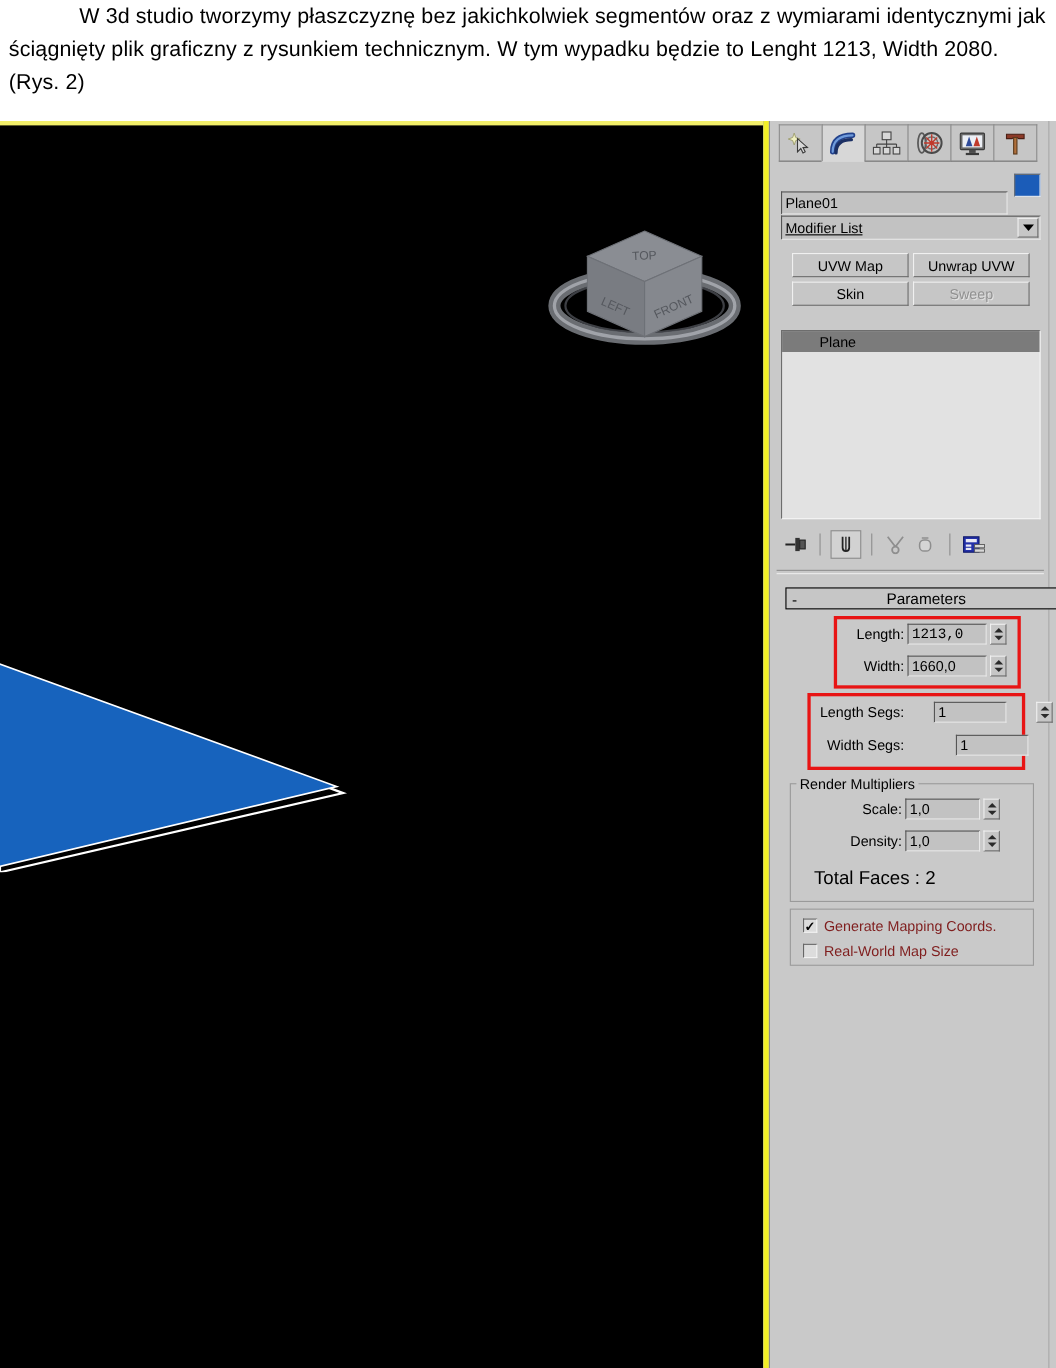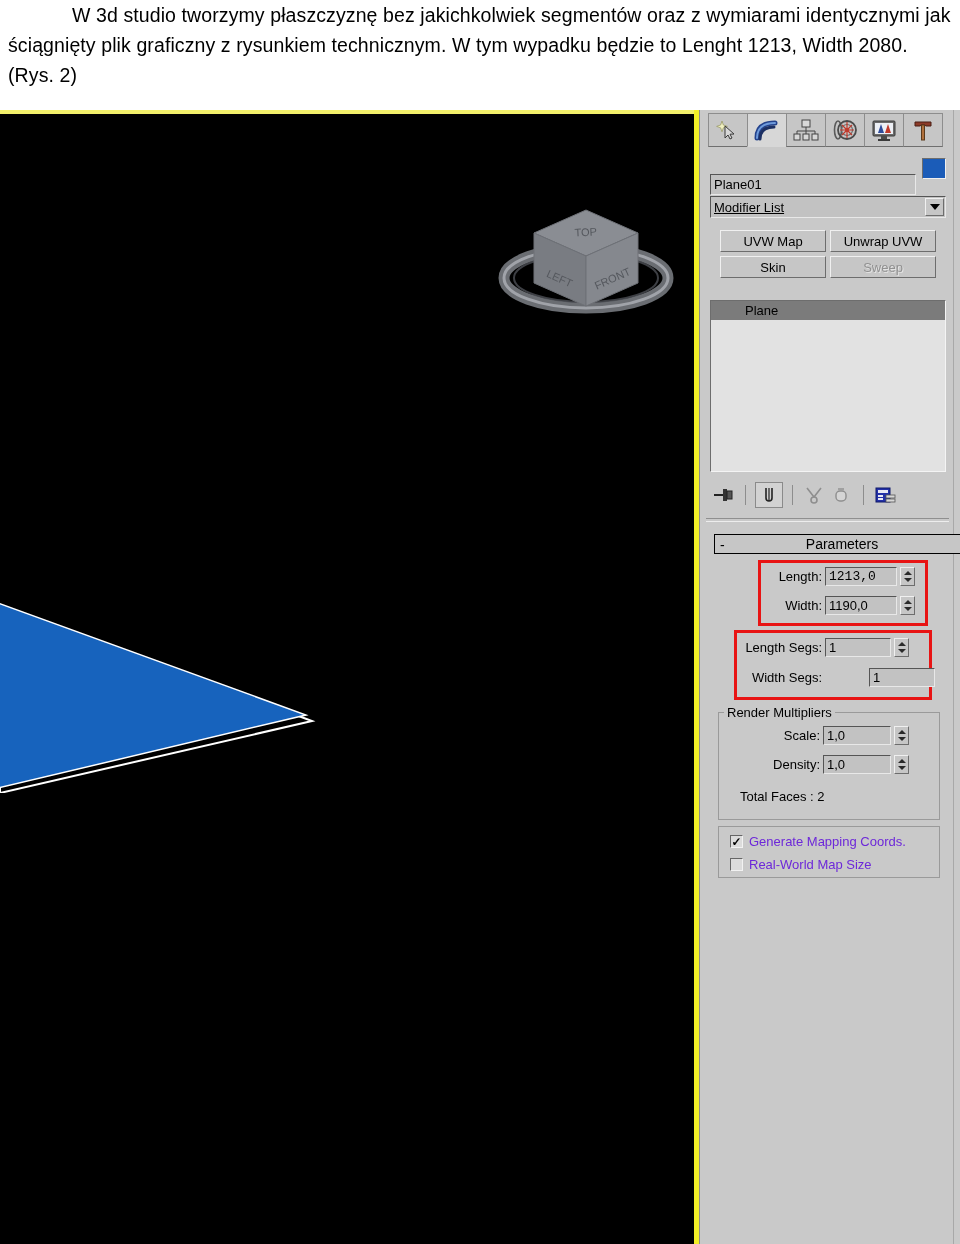--- a/index.html
+++ b/index.html
@@ -200,37 +200,37 @@
 
   
   #rmgroup{
     position:absolute;left:8px;top:178px;width:222px;height:108px;
     border:1px solid #9a9a9a;box-sizing:border-box;
   }
   #rmgroup-label{
     position:absolute;left:14px;top:171px;background:#c9c9c9;
     padding:0 3px;font-size:13px;color:#000;
   }
-  #total-faces{position:absolute;left:30px;top:255px;font-size:13px;color:#000;}
+  #total-faces{position:absolute;left:30px;top:255px;font-size:17px;color:#000;}
 
   
   #cbgroup{
     position:absolute;left:8px;top:292px;width:222px;height:52px;
     border:1px solid #9a9a9a;box-sizing:border-box;
   }
   .cbrow{position:absolute;display:flex;align-items:center;}
   .cbox{
     width:13px;height:13px;background:#dcdcdc;
     border-top:1px solid #666;border-left:1px solid #666;
     border-right:1px solid #f2f2f2;border-bottom:1px solid #f2f2f2;
     box-sizing:border-box;margin-right:6px;
     display:flex;align-items:center;justify-content:center;cursor:pointer;
   }
   .cbox .tick{font-size:12px;line-height:12px;color:#000;font-weight:bold;}
-  .cblabel{font-size:13px;color:#6d28d9;}
+  .cblabel{font-size:13px;color:#7f1d1d;}
 </style>
 </head>
 <body>
 
 <div id="caption">
   <p>W 3d studio tworzymy płaszczyznę bez jakichkolwiek segmentów oraz z wymiarami identycznymi jak ściągnięty plik graficzny z rysunkiem technicznym. W tym wypadku będzie to Lenght 1213, Width 2080. (Rys. 2)</p>
 </div>
 
 <div id="shot">
 
@@ -407,30 +407,30 @@
           <div class="plabel" style="width:52px;">Length:</div>
           <div class="maxfield pfield" style="width:72px;margin-left:3px;font-family:Liberation Mono, monospace;">1213,0</div>
           <div class="spin">
             <div class="sp-up"></div>
               <div class="sp-dn"></div>
           </div>
         </div>
 
         <div class="prow" style="left:60px;top:62px;">
           <div class="plabel" style="width:52px;">Width:</div>
-          <div class="maxfield pfield" style="width:72px;margin-left:3px;">1190,0</div>
+          <div class="maxfield pfield" style="width:72px;margin-left:3px;">1660,0</div>
           <div class="spin">
             <div class="sp-up"></div>
               <div class="sp-dn"></div>
           </div>
         </div>
 
         <div class="hl-box" style="left:24px;top:96px;width:198px;height:70px;"></div>
 
-        <div class="prow" style="left:32px;top:104px;">
+        <div class="prow" style="left:32px;top:104px;gap:24px;">
           <div class="plabel" style="width:80px;">Length Segs:</div>
           <div class="maxfield pfield" style="width:66px;margin-left:3px;">1</div>
           <div class="spin">
             <div class="sp-up"></div>
               <div class="sp-dn"></div>
           </div>
         </div>
 
         <div class="prow" style="left:32px;top:134px;gap:44px;">
           <div class="plabel" style="width:80px;">Width Segs:</div>

